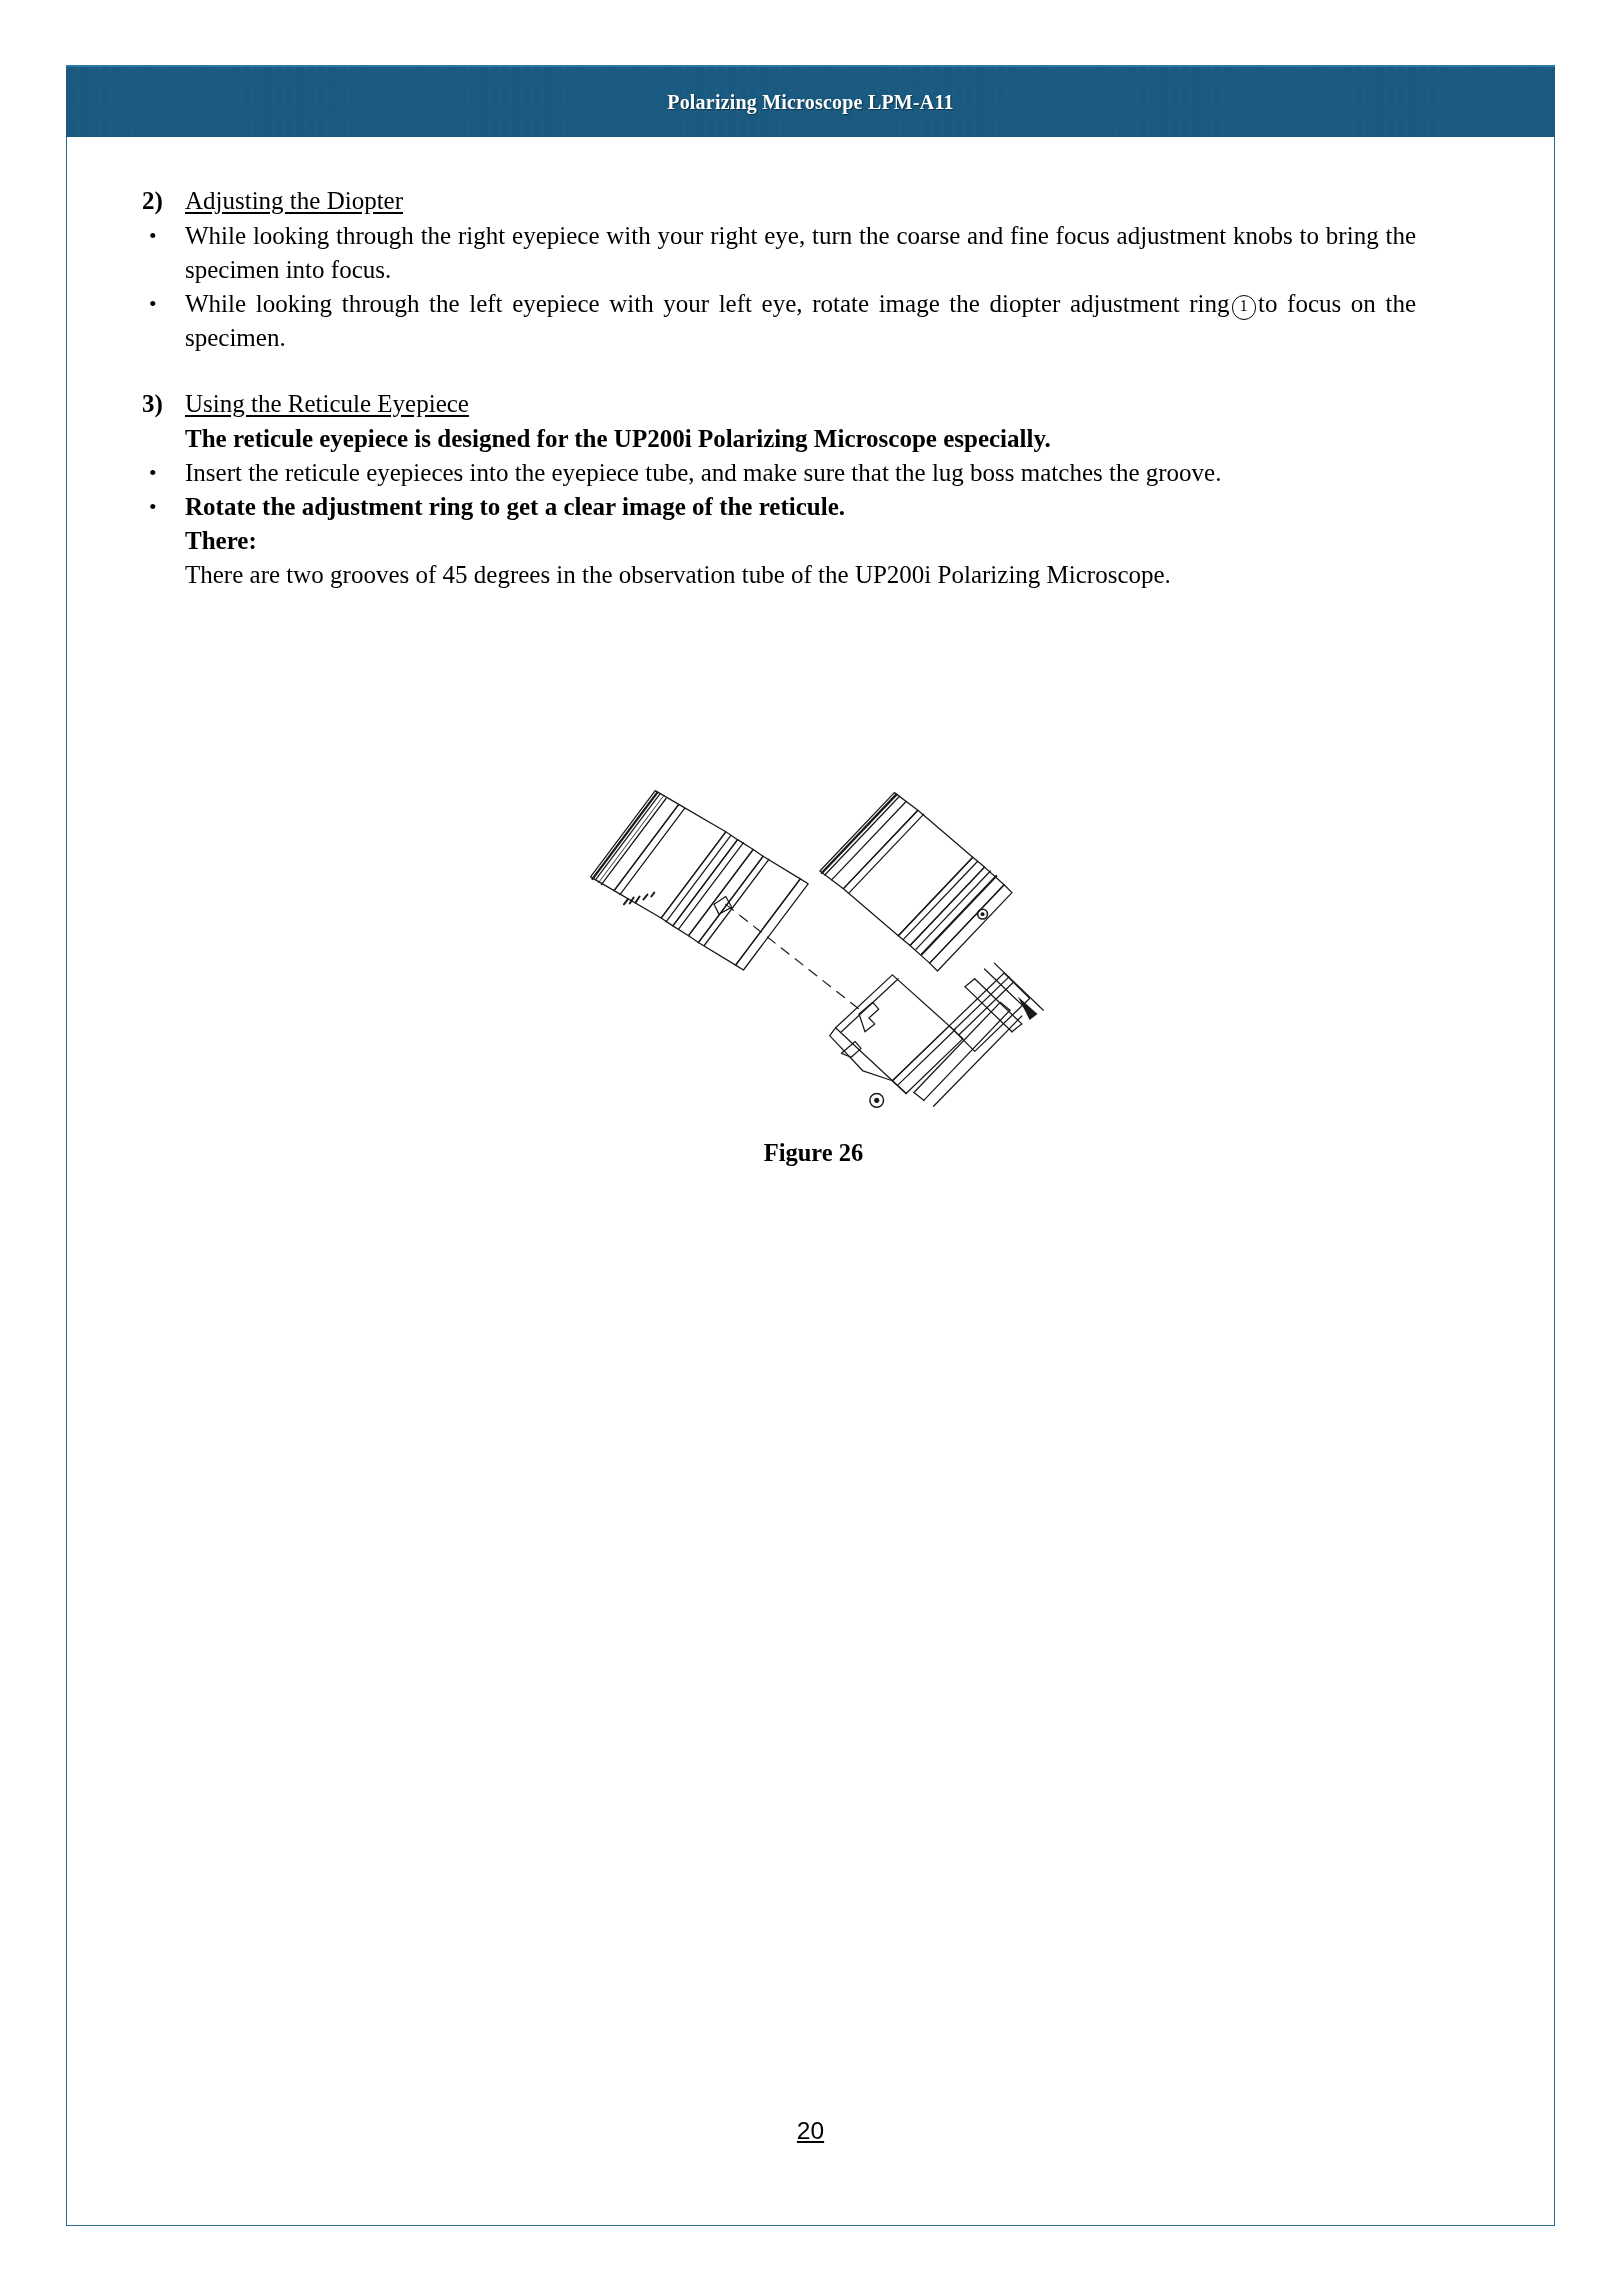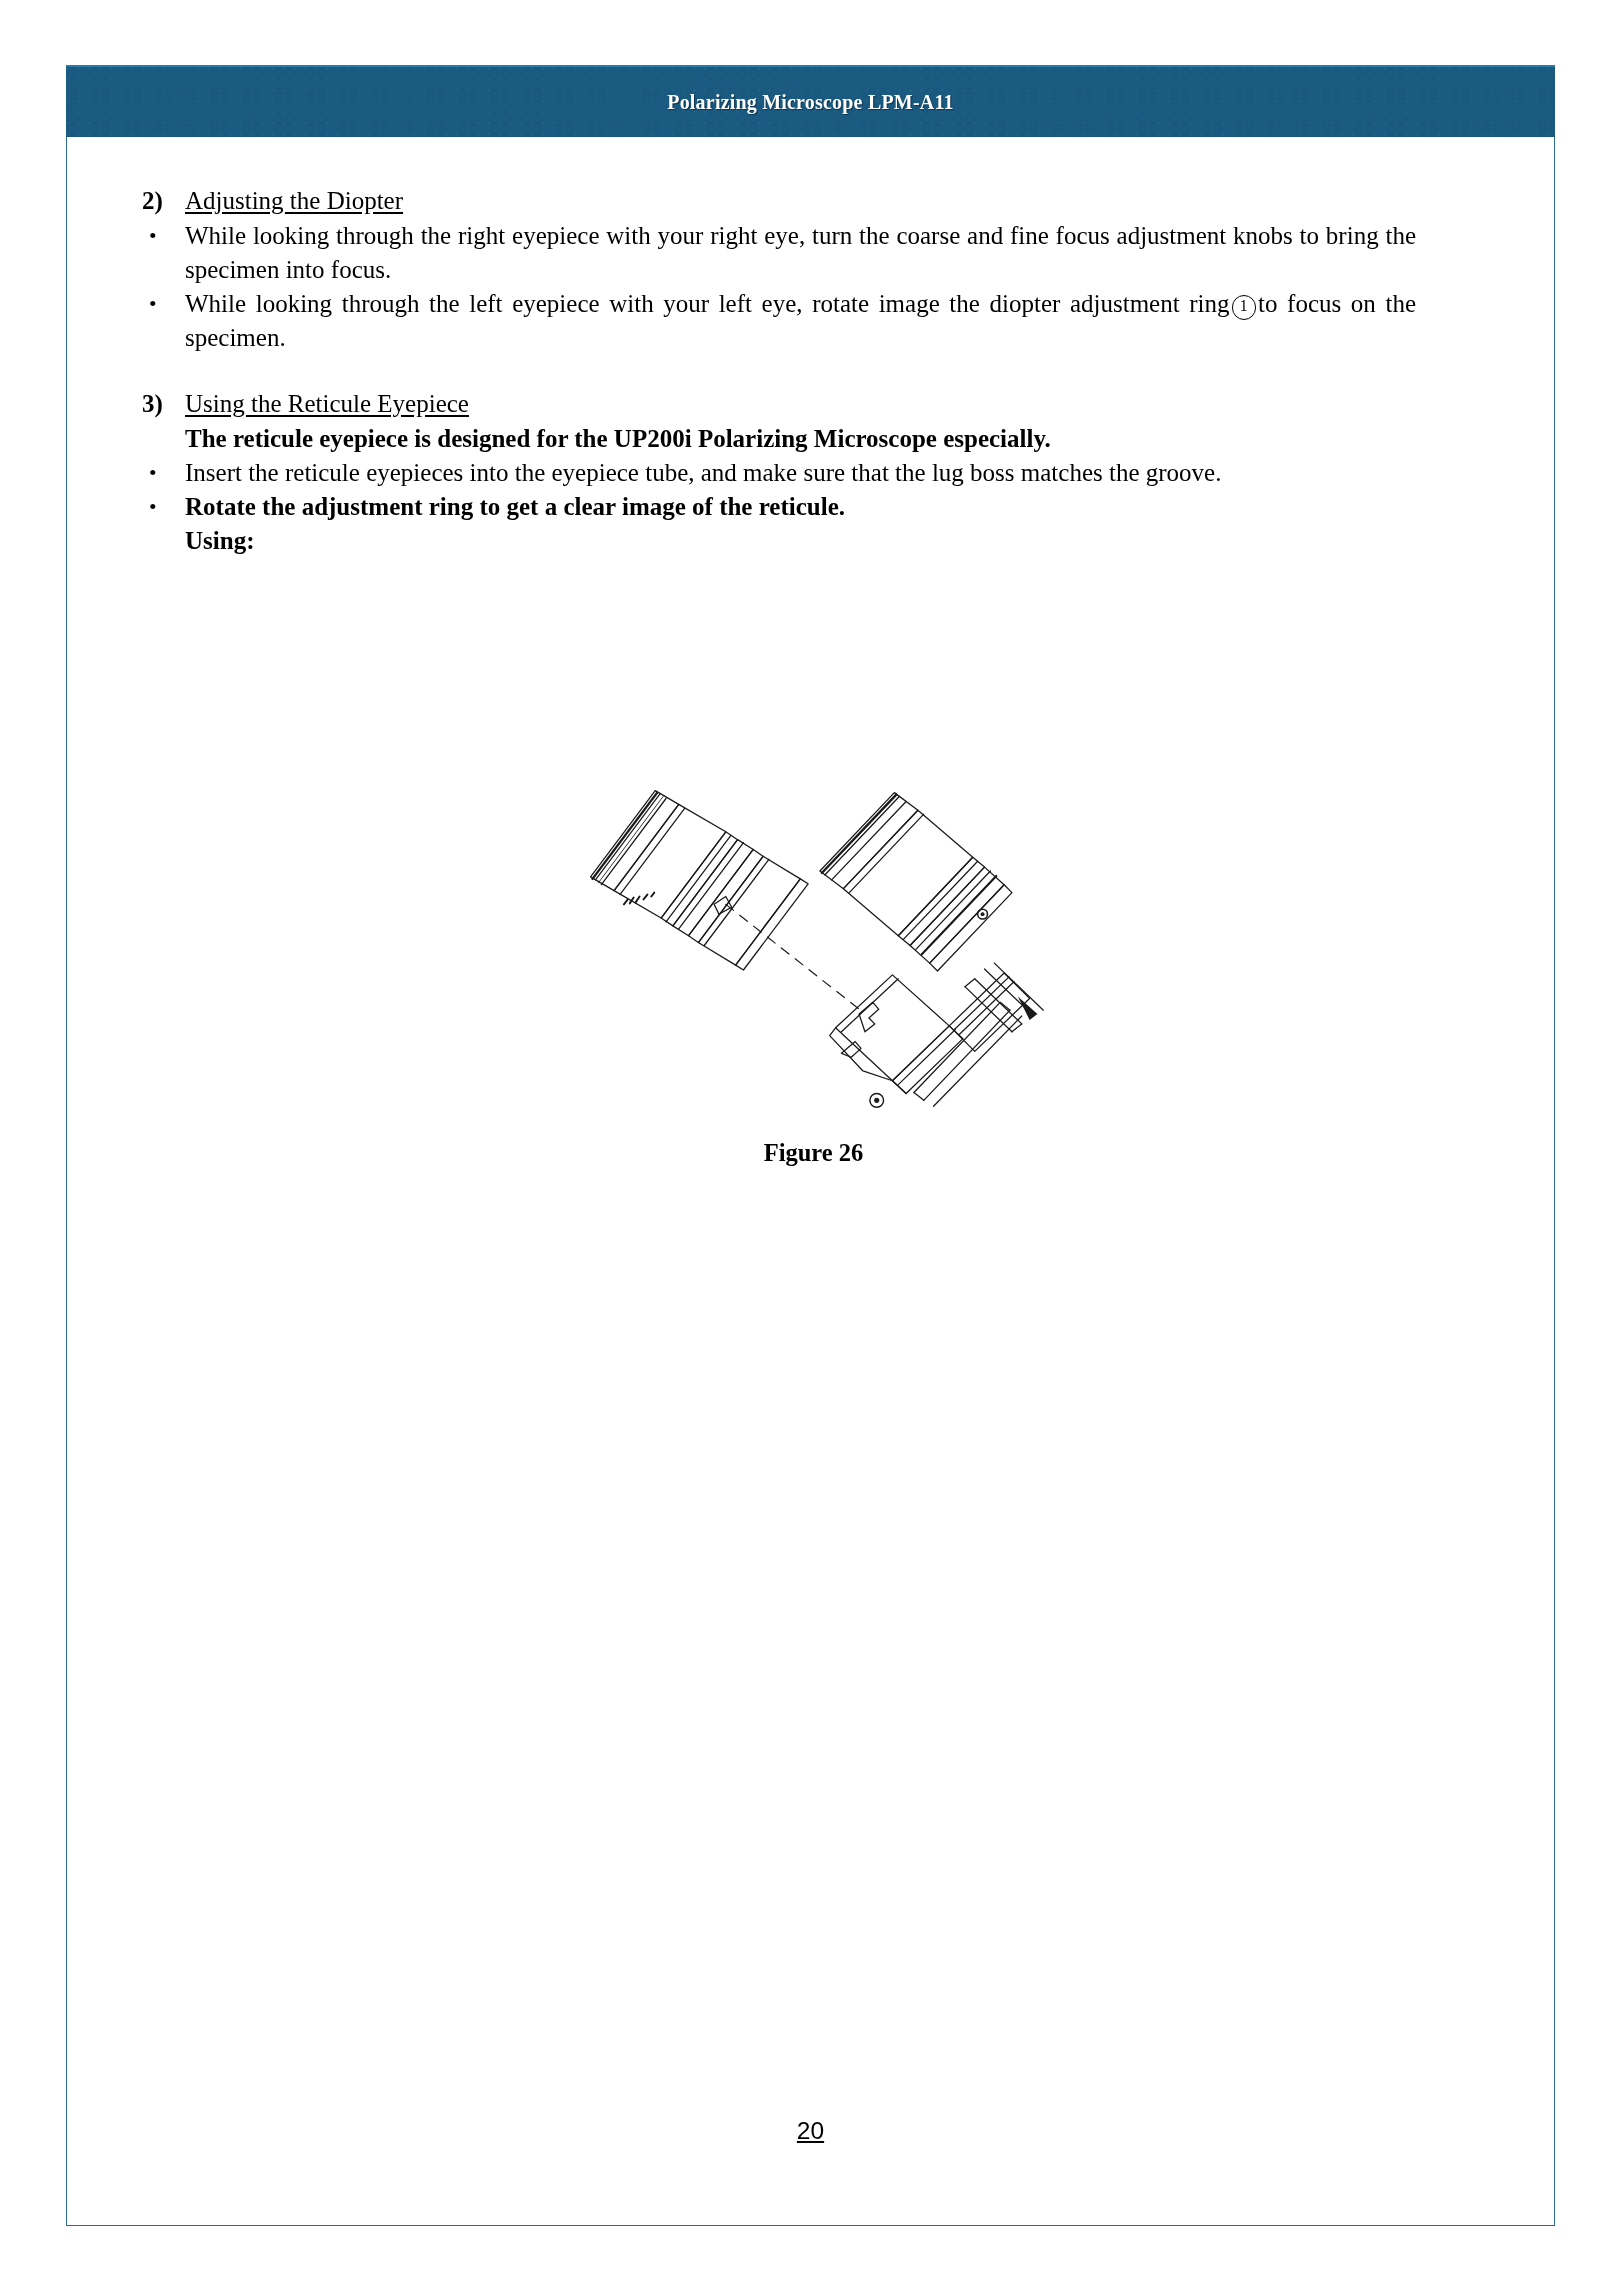--- a/index.html
+++ b/index.html
@@ -207,23 +207,27 @@
     <span class="bullet-text">Insert the reticule eyepieces into the eyepiece tube, and make sure that the lug boss matches the groove.</span>
   </div>
 
   <div class="bullet-row">
     <span class="bullet-mark">•</span>
     <span class="bullet-text nojustify">Rotate the adjustment ring to get a clear image of the reticule.</span>
   </div>
 
   <div class="plain-row">
     <span class="plain-indent"></span>
-    <span class="plain-text nojustify note-label">Using:</span>
-  </div>
-
+    <span class="plain-text nojustify note-label">There:</span>
+  </div>
+
+  <div class="plain-row">
+    <span class="plain-indent"></span>
+    <span class="plain-text">There are two grooves of 45 degrees in the observation tube of the UP200i  Polarizing Microscope.</span>
+  </div>
 
 </div>
 
 <div id="figure-block">
   <svg id="figure-svg" width="490" height="353" viewBox="0 0 500 360" fill="none" stroke="#1a1a1a" stroke-width="1.3" stroke-linejoin="round" stroke-linecap="round">
 
     <g>
 
       <path d="M 22 110 L 88 22 L 112 36 L 46 124 Z"></path>
       <path d="M 27 113 L 93 25"></path>

